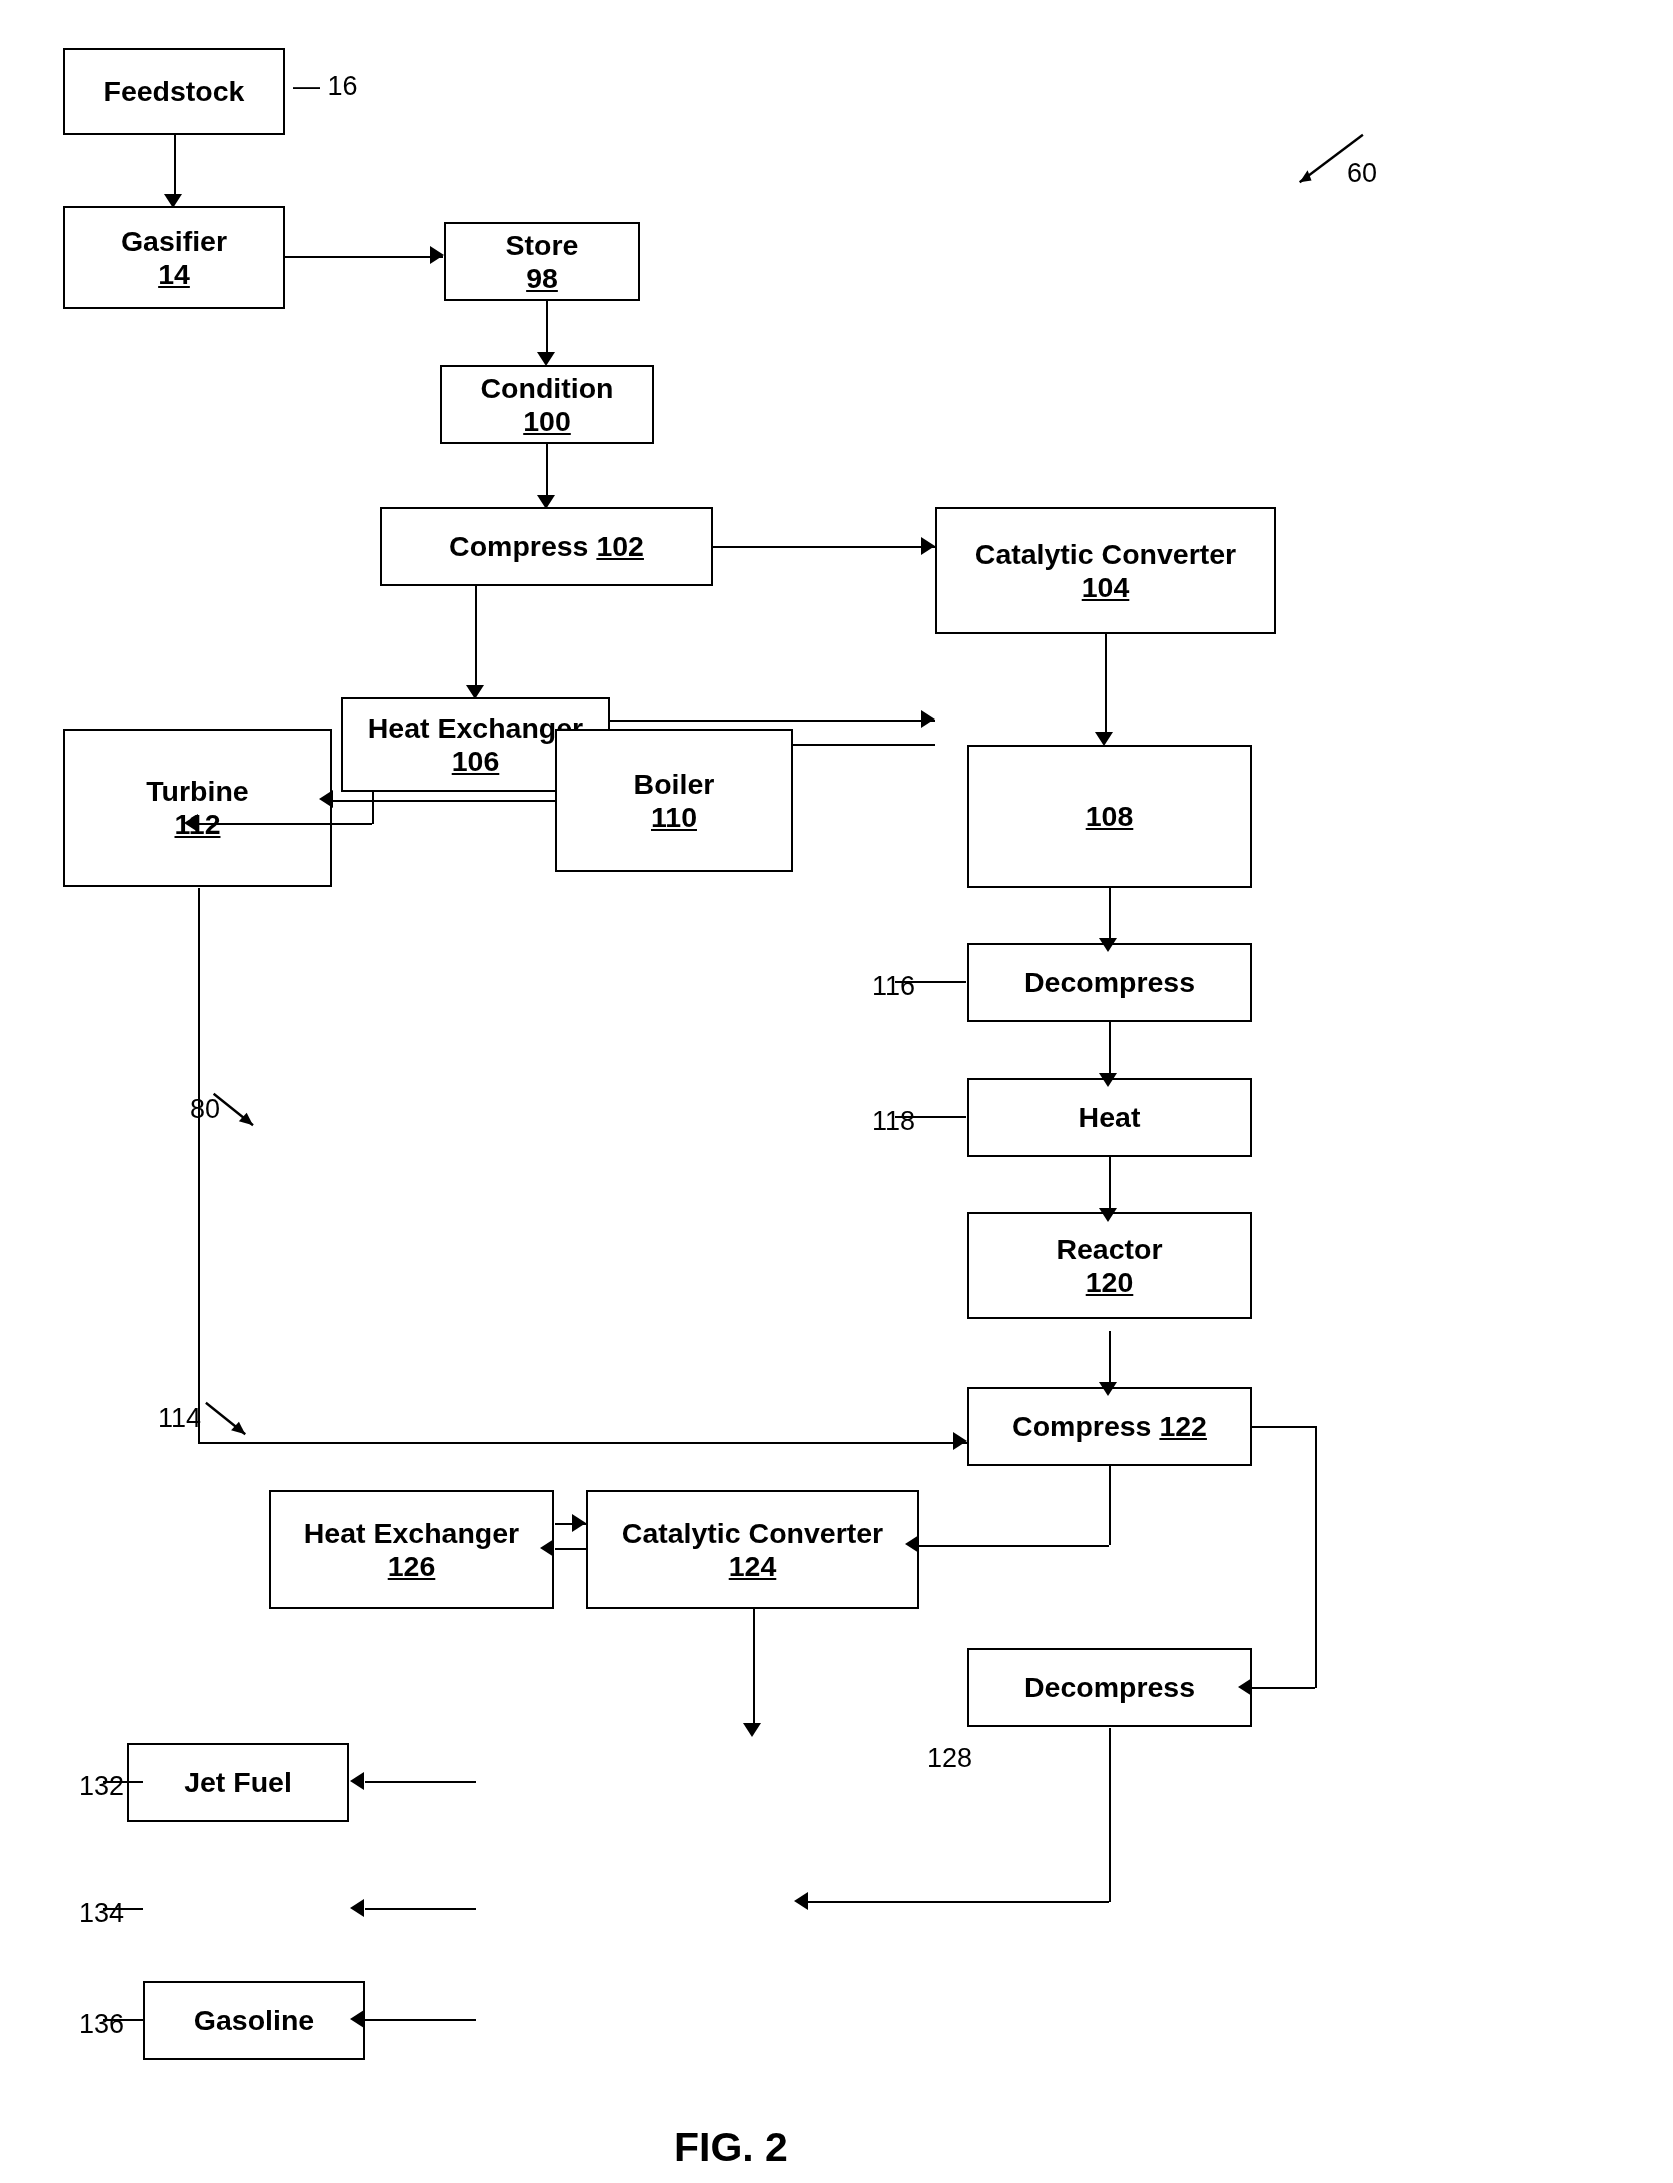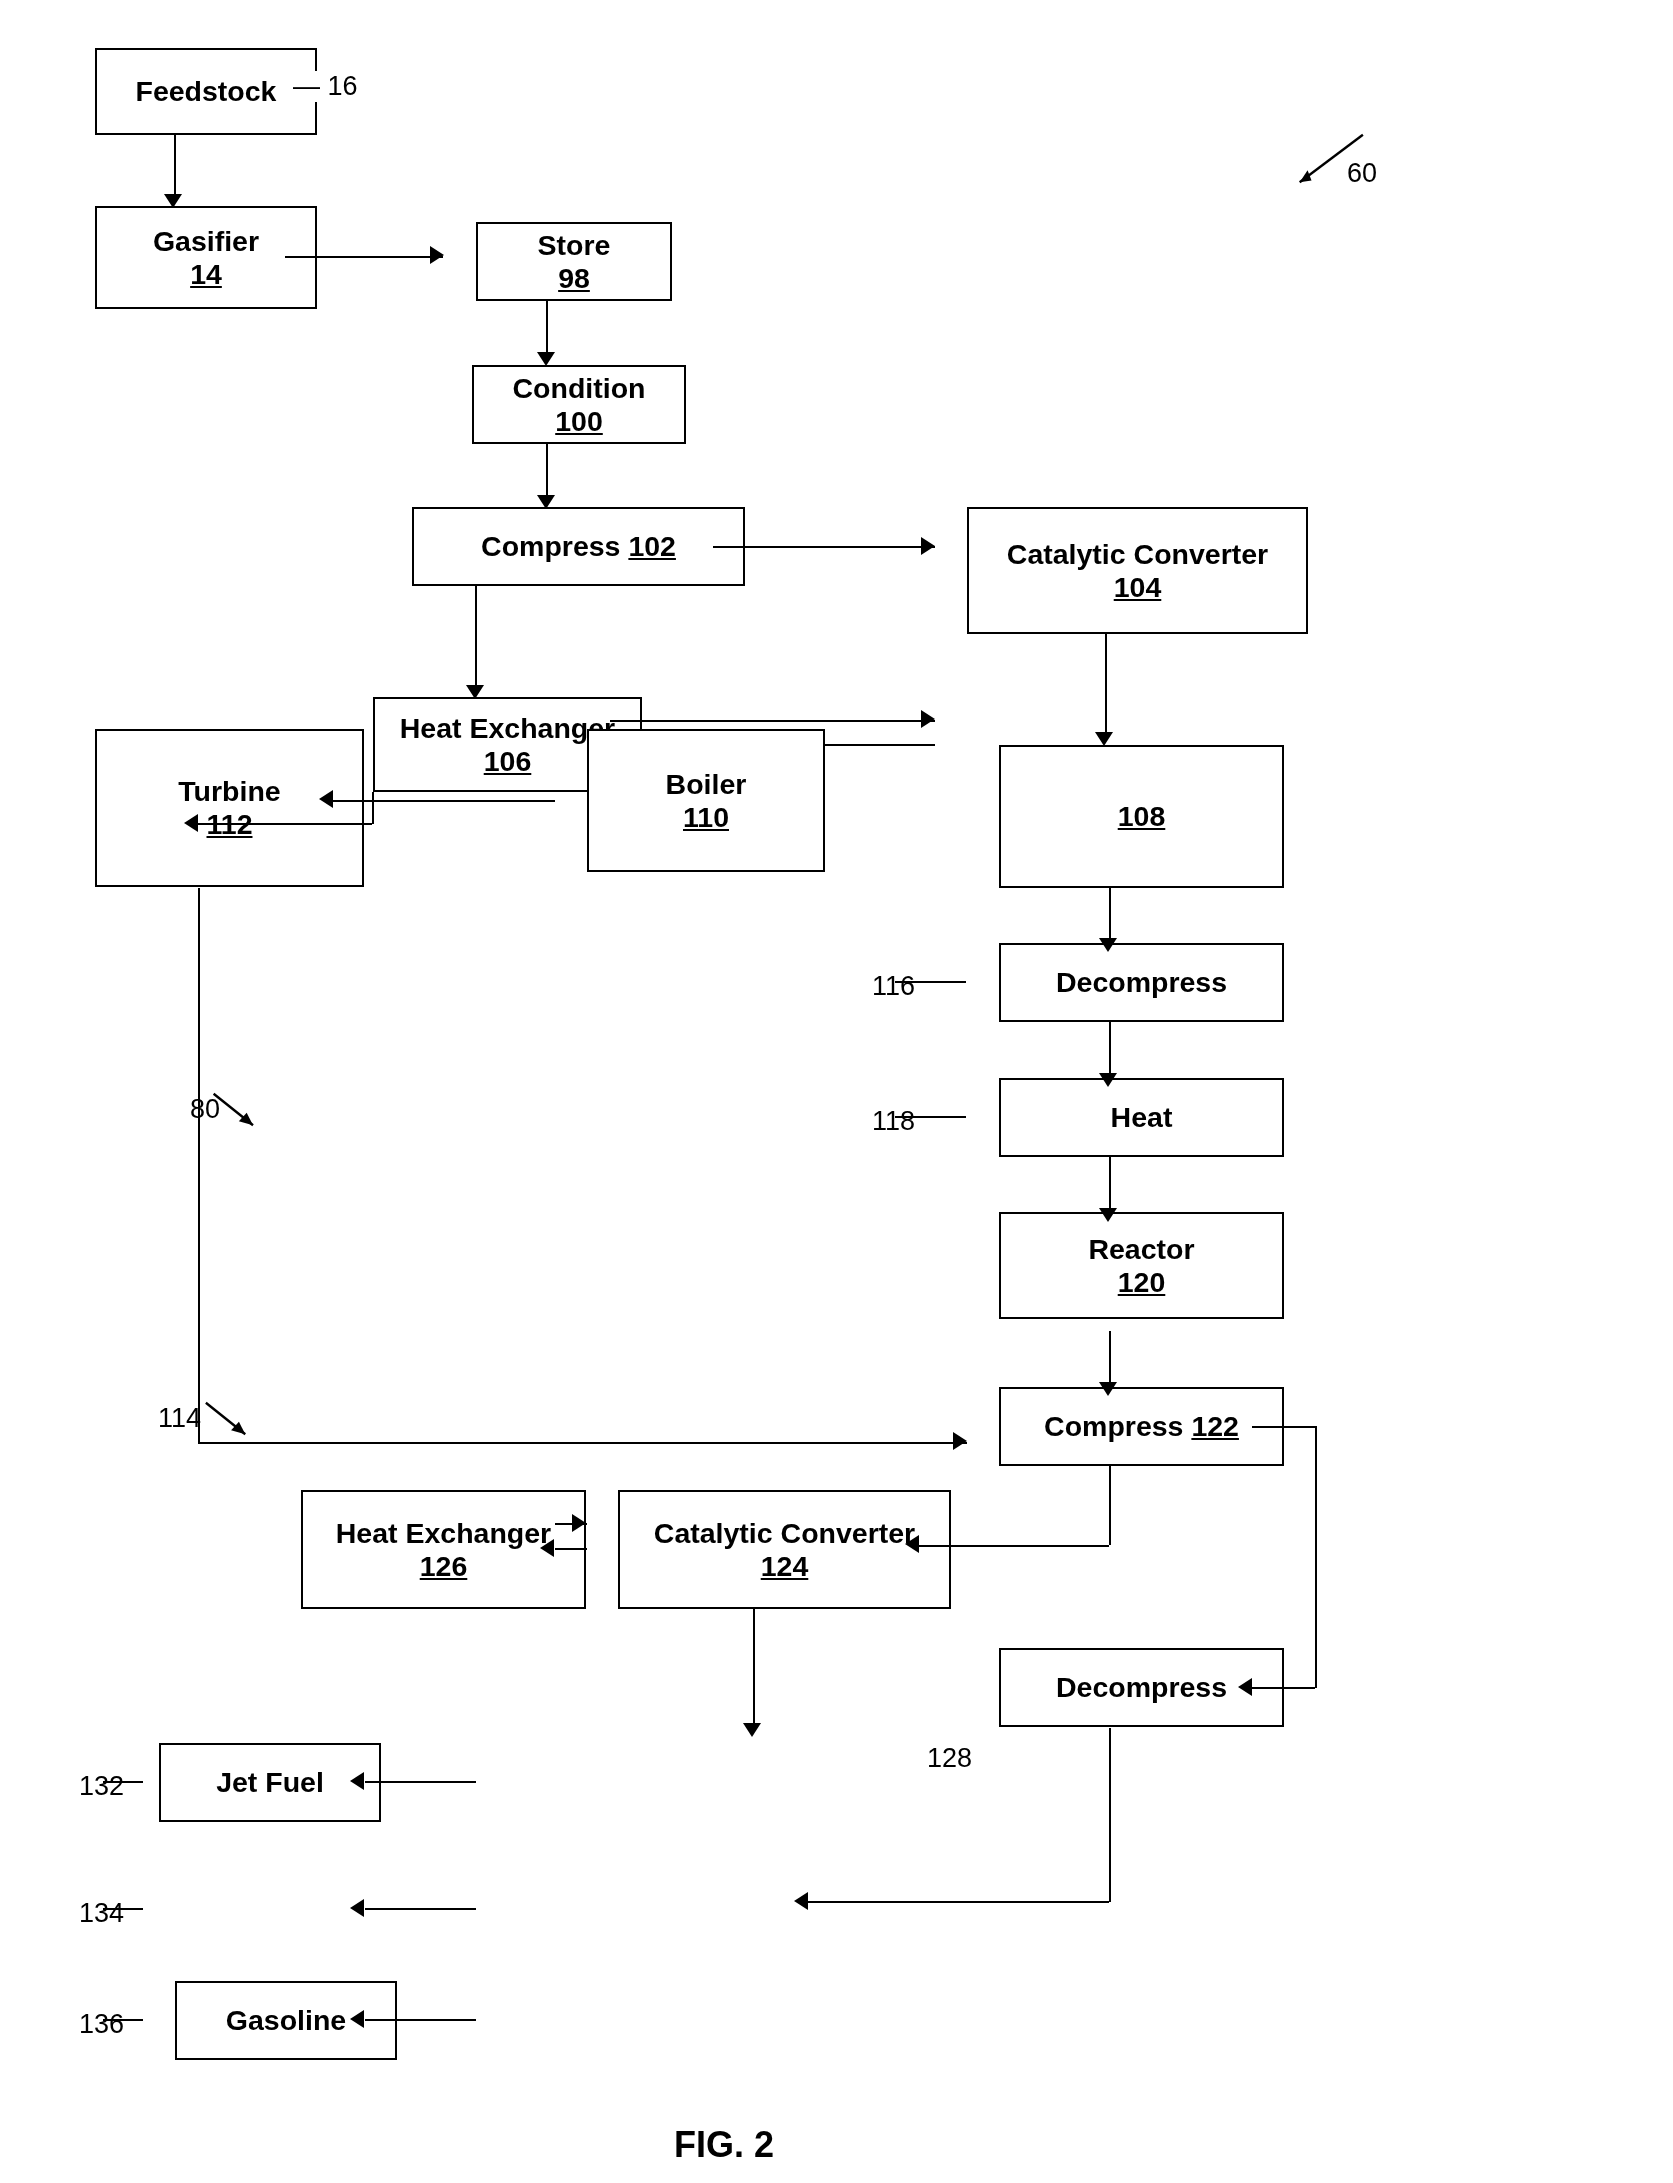--- a/index.html
+++ b/index.html
@@ -21,21 +21,20 @@
       border: 2.4px solid #000;
       background: #fff;
       display: flex;
       flex-direction: column;
       align-items: center;
       justify-content: center;
       text-align: center;
       font-size: 28.5px;
       font-weight: bold;
       padding: 8px;
-      margin-left: 32px;
     }
     .box .underline {
       text-decoration: underline;
     }
     .label {
       position: absolute;
       font-size: 27px;
       font-weight: normal;
       background: #fff;
     }
@@ -68,21 +67,21 @@
     .arrowhead-left {
       position: absolute;
       width: 0;
       height: 0;
       border-top: 9.5px solid transparent;
       border-bottom: 9.5px solid transparent;
       border-right: 14.3px solid #000;
     }
     .fig-label {
       position: absolute;
-      font-size: 36px;
+      font-size: 41px;
       font-weight: bold;
       text-align: center;
     }
     .annotation {
       position: absolute;
       font-size: 27px;
     }
   </style>
 </head>
 <body>

